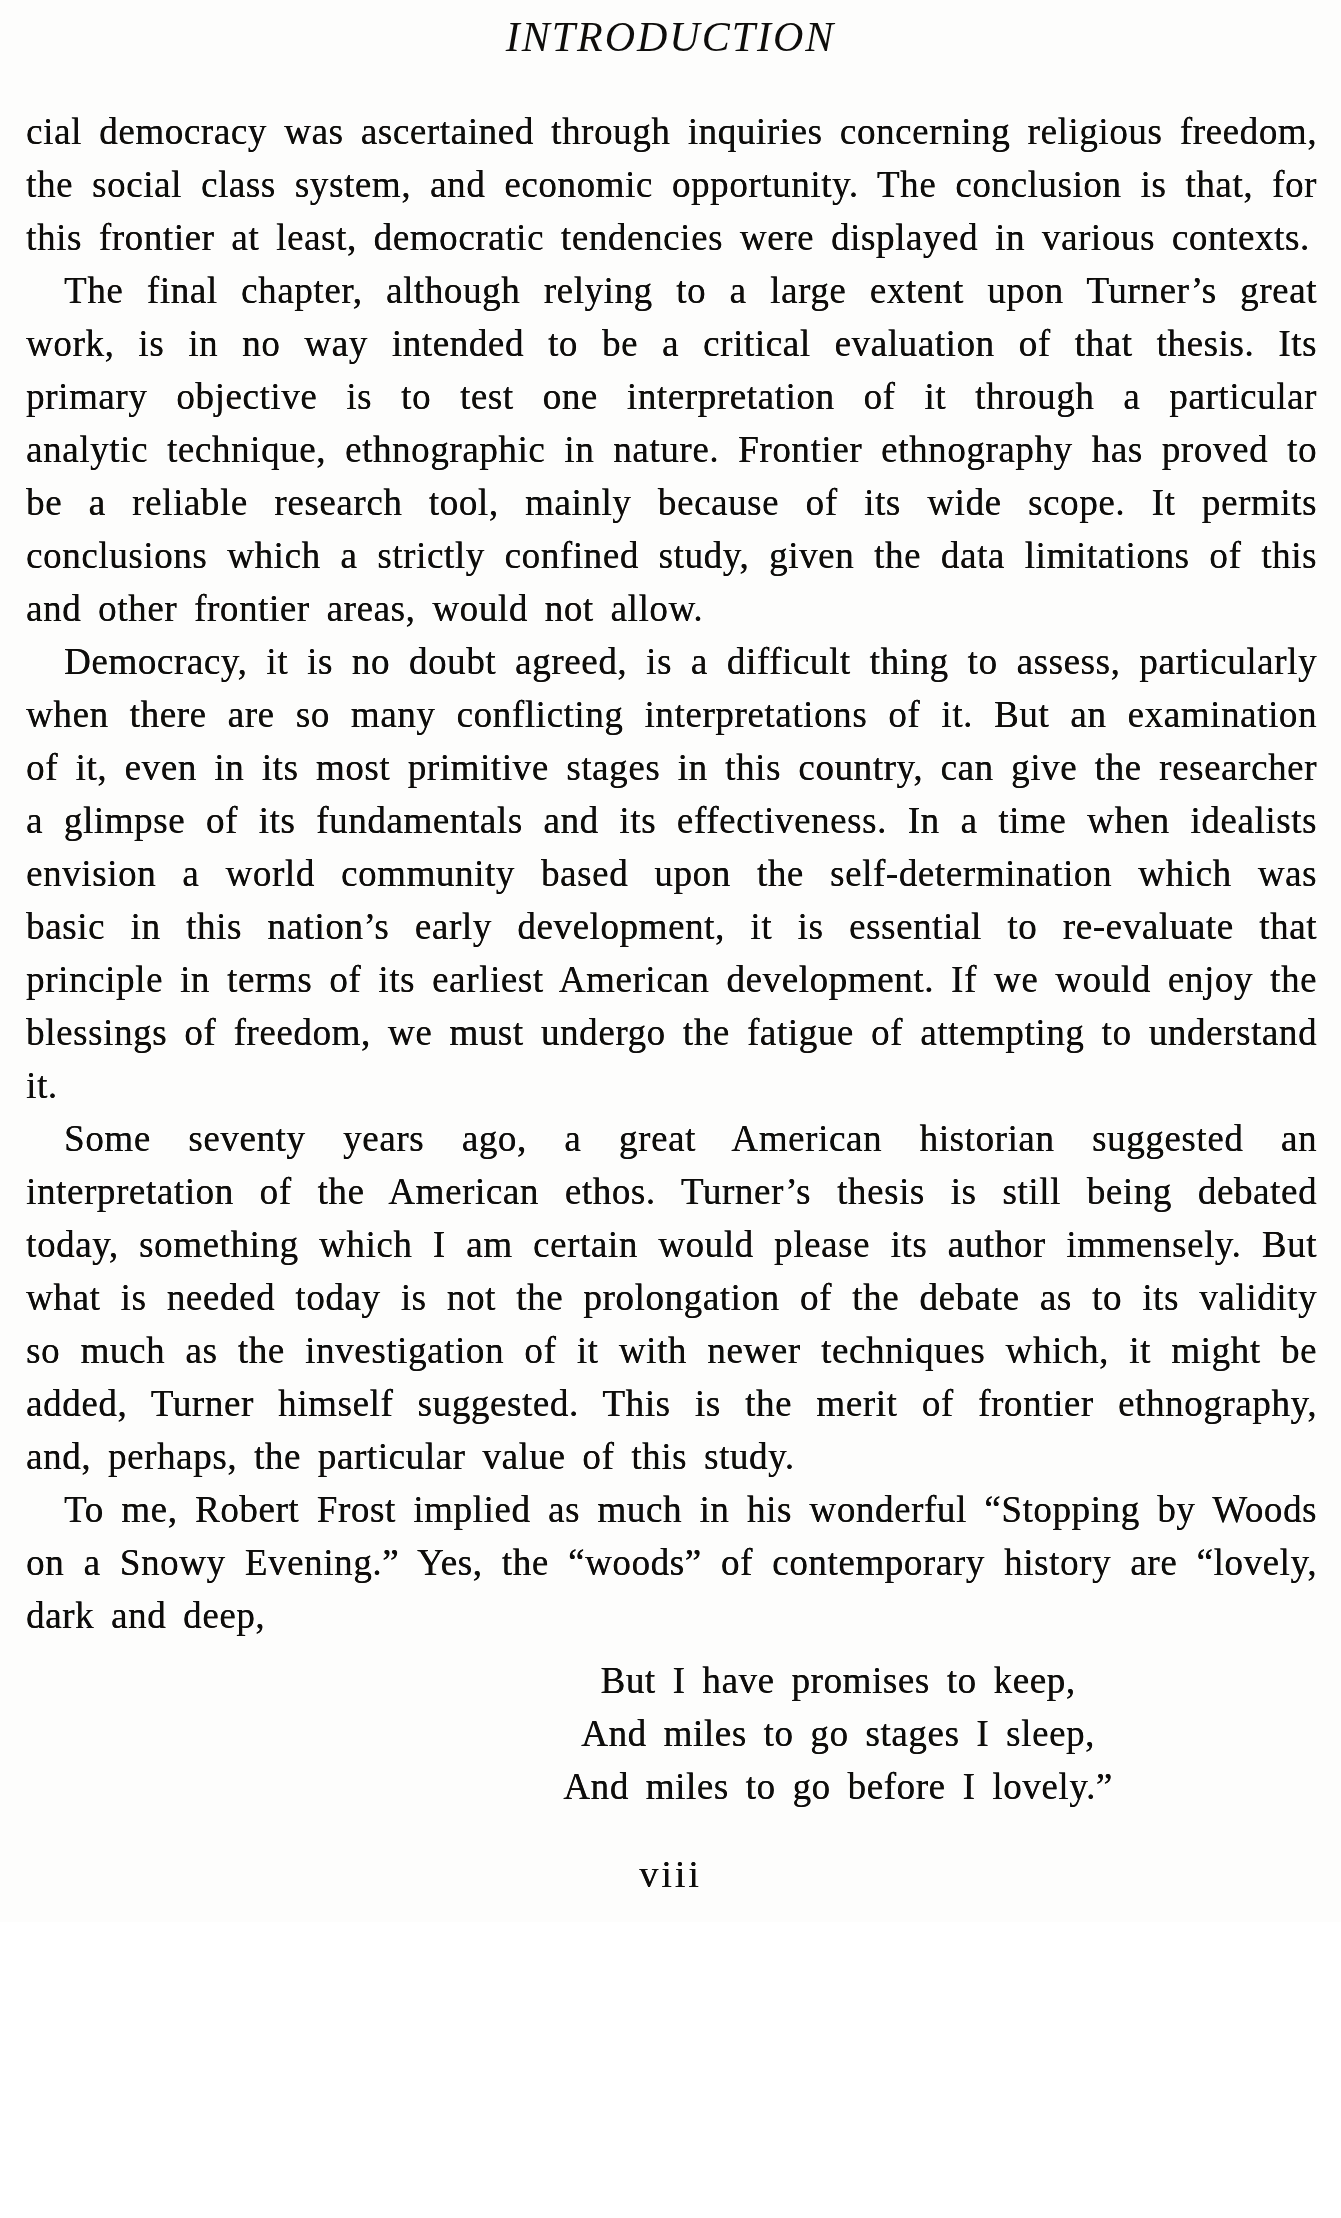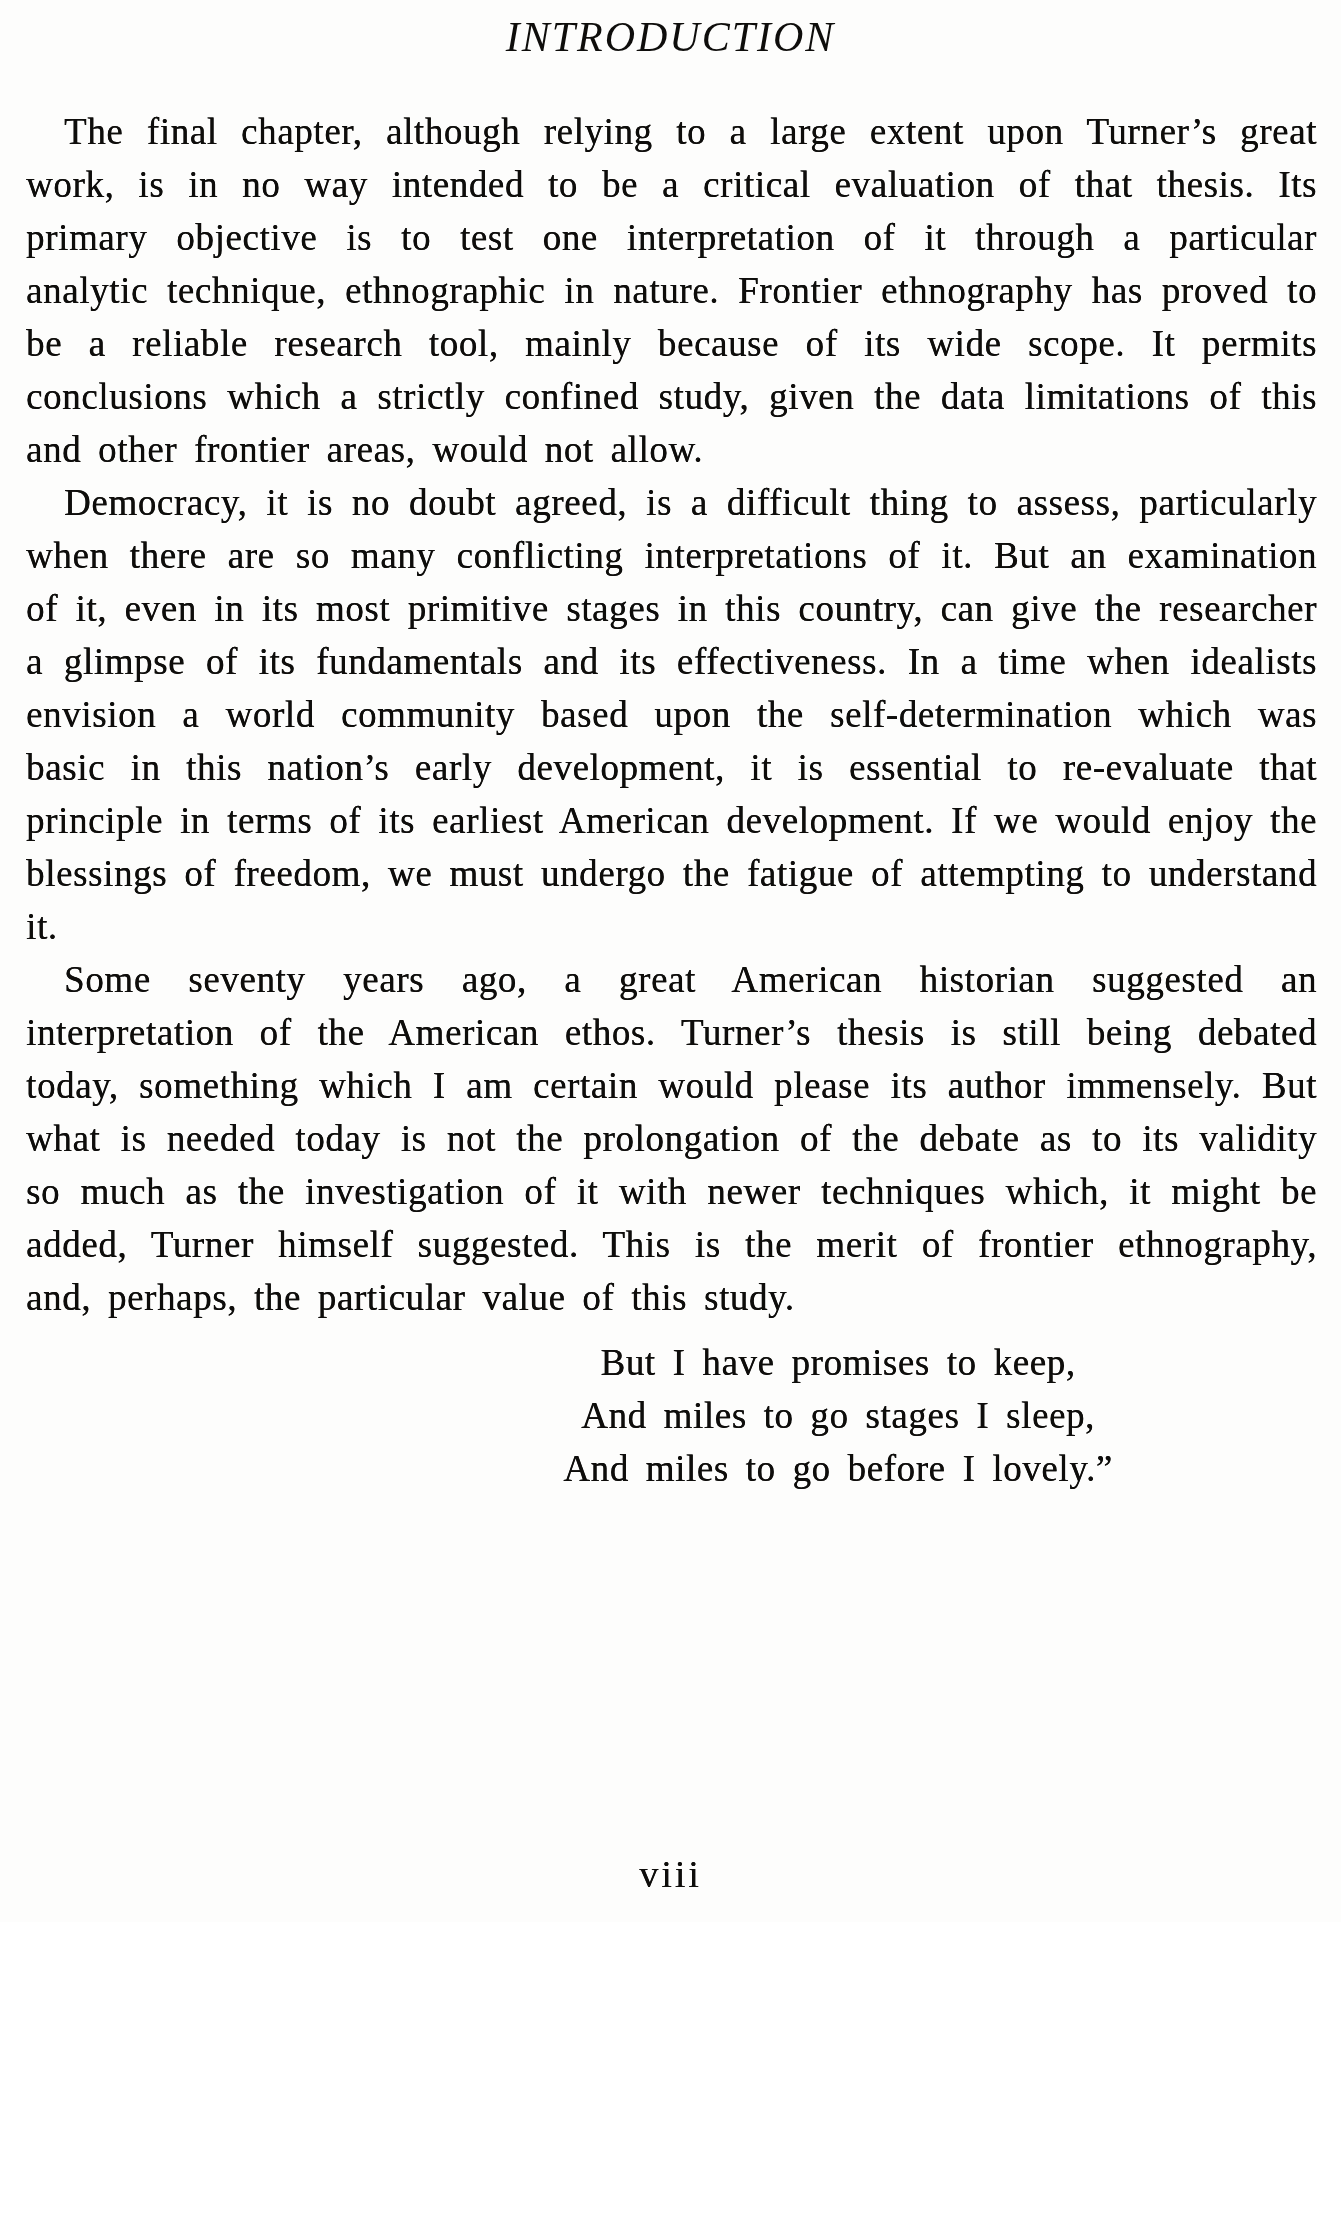--- a/index.html
+++ b/index.html
@@ -60,23 +60,25 @@
     text-shadow: 0.3px 0 0 currentColor;
   }
 </style>
 </head>
 <body>
 
 <div class="page">
   <h1 class="title">INTRODUCTION</h1>
 
   <div class="body-text">
+    <p class="para first">cial democracy was ascertained through inquiries concerning religious freedom, the social class system, and economic opportunity. The conclusion is that, for this frontier at least, democratic tendencies were displayed in various contexts.</p>
     <p class="para">The final chapter, although relying to a large extent upon Turner’s great work, is in no way intended to be a critical evaluation of that thesis. Its primary objective is to test one interpretation of it through a particular analytic technique, ethnographic in nature. Frontier ethnography has proved to be a reliable research tool, mainly because of its wide scope. It permits conclusions which a strictly confined study, given the data limitations of this and other frontier areas, would not allow.</p>
     <p class="para">Democracy, it is no doubt agreed, is a difficult thing to assess, particularly when there are so many conflicting interpretations of it. But an examination of it, even in its most primitive stages in this country, can give the researcher a glimpse of its fundamentals and its effectiveness. In a time when idealists envision a world community based upon the self-determination which was basic in this nation’s early development, it is essential to re-evaluate that principle in terms of its earliest American development. If we would enjoy the blessings of freedom, we must undergo the fatigue of attempting to understand it.</p>
     <p class="para">Some seventy years ago, a great American historian suggested an interpretation of the American ethos. Turner’s thesis is still being debated today, something which I am certain would please its author immensely. But what is needed today is not the prolongation of the debate as to its validity so much as the investigation of it with newer techniques which, it might be added, Turner himself suggested. This is the merit of frontier ethnography, and, perhaps, the particular value of this study.</p>
+    <p class="para">To me, Robert Frost implied as much in his wonderful “Stopping by Woods on a Snowy Evening.” Yes, the “woods” of contemporary history are “lovely, dark and deep,</p>
 
     <div class="verse">
       <div class="verse-line">But I have promises to keep,</div>
       <div class="verse-line">And miles to go stages I sleep,</div>
       <div class="verse-line">And miles to go before I lovely.”</div>
     </div>
 
   </div>
 
   <div class="folio">viii</div>

